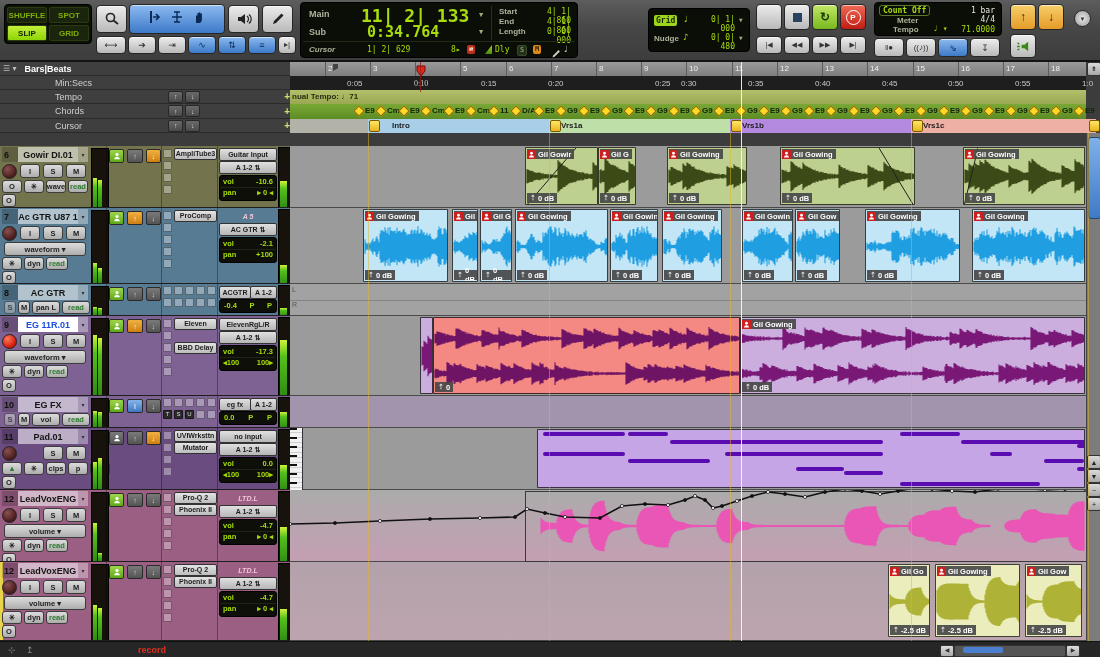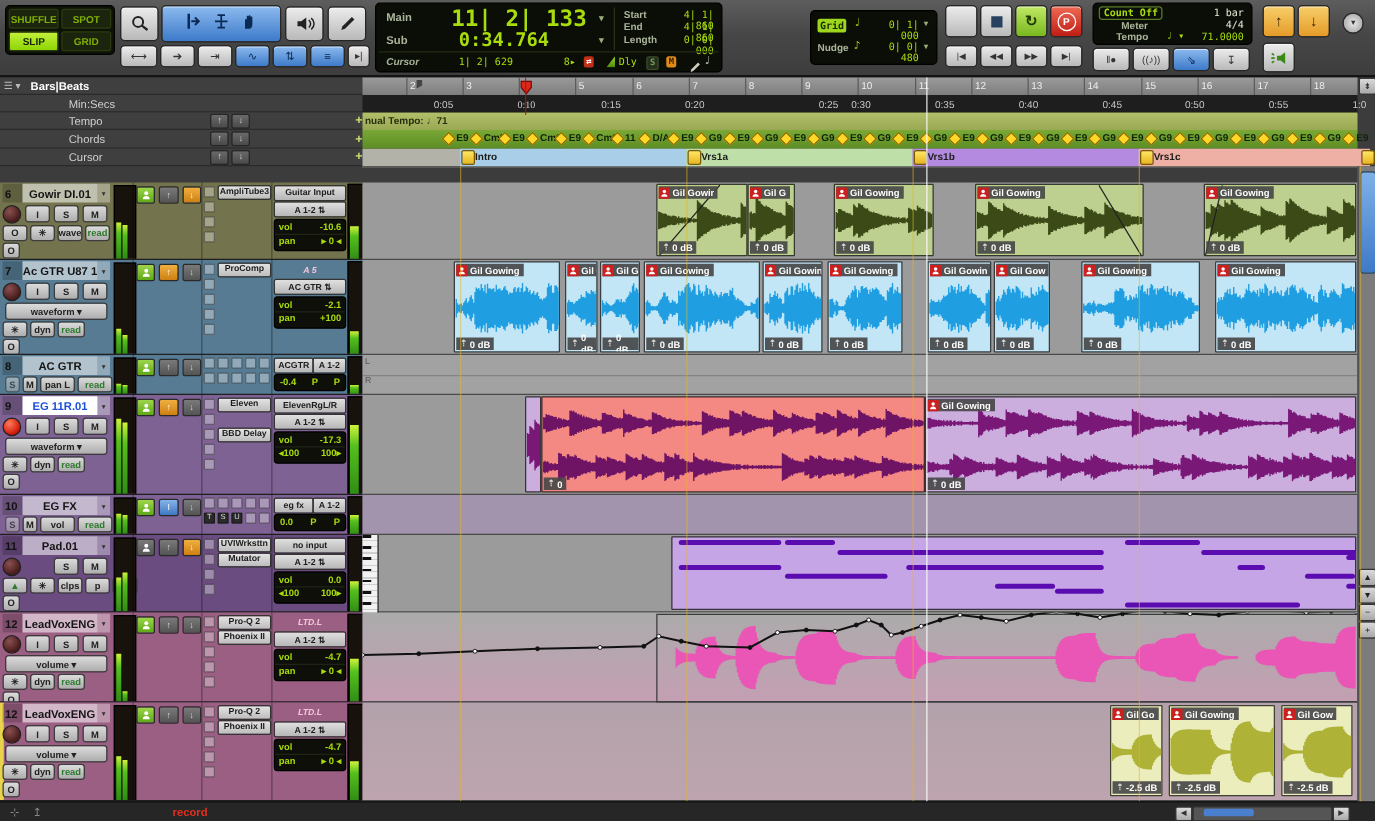--- a/index.html
+++ b/index.html
@@ -1018,21 +1018,21 @@
           <span>G9</span>
         </div>
         <div class="chord" style="left: 785px;">
           <span class="dia"></span>
           <span>E9</span>
         </div>
       </div>
       <div style="position: absolute; left: 290px; top: 119px; width: 796px; height: 14px; background: rgb(178, 178, 168); border-bottom: 1px solid rgb(60, 60, 60);">
         <div style="position: absolute; left: 78px; top: 0px; width: 181px; height: 14px; background: rgb(169, 207, 232);">
           <div class="mkr-tag" style="position: absolute; left: 1px; top: 1px;"></div>
-          <span style="position: absolute; left: 12px; top: 2px; font-size: 8px; font-weight: bold; color: rgb(28, 28, 28);">Intro</span>
+          <span style="position: absolute; left: 12px; top: 2px; font-size: 8px; font-weight: bold; color: rgb(28, 28, 28); padding-left: 12px;">Intro</span>
         </div>
         <div style="position: absolute; left: 259px; top: 0px; width: 181px; height: 14px; background: rgb(191, 223, 168);">
           <div class="mkr-tag" style="position: absolute; left: 1px; top: 1px;"></div>
           <span style="position: absolute; left: 12px; top: 2px; font-size: 8px; font-weight: bold; color: rgb(28, 28, 28);">Vrs1a</span>
         </div>
         <div style="position: absolute; left: 440px; top: 0px; width: 181px; height: 14px; background: rgb(180, 138, 224);">
           <div class="mkr-tag" style="position: absolute; left: 1px; top: 1px;"></div>
           <span style="position: absolute; left: 12px; top: 2px; font-size: 8px; font-weight: bold; color: rgb(28, 28, 28);">Vrs1b</span>
         </div>
         <div style="position: absolute; left: 621px; top: 0px; width: 177px; height: 14px; background: rgb(238, 176, 164);">

